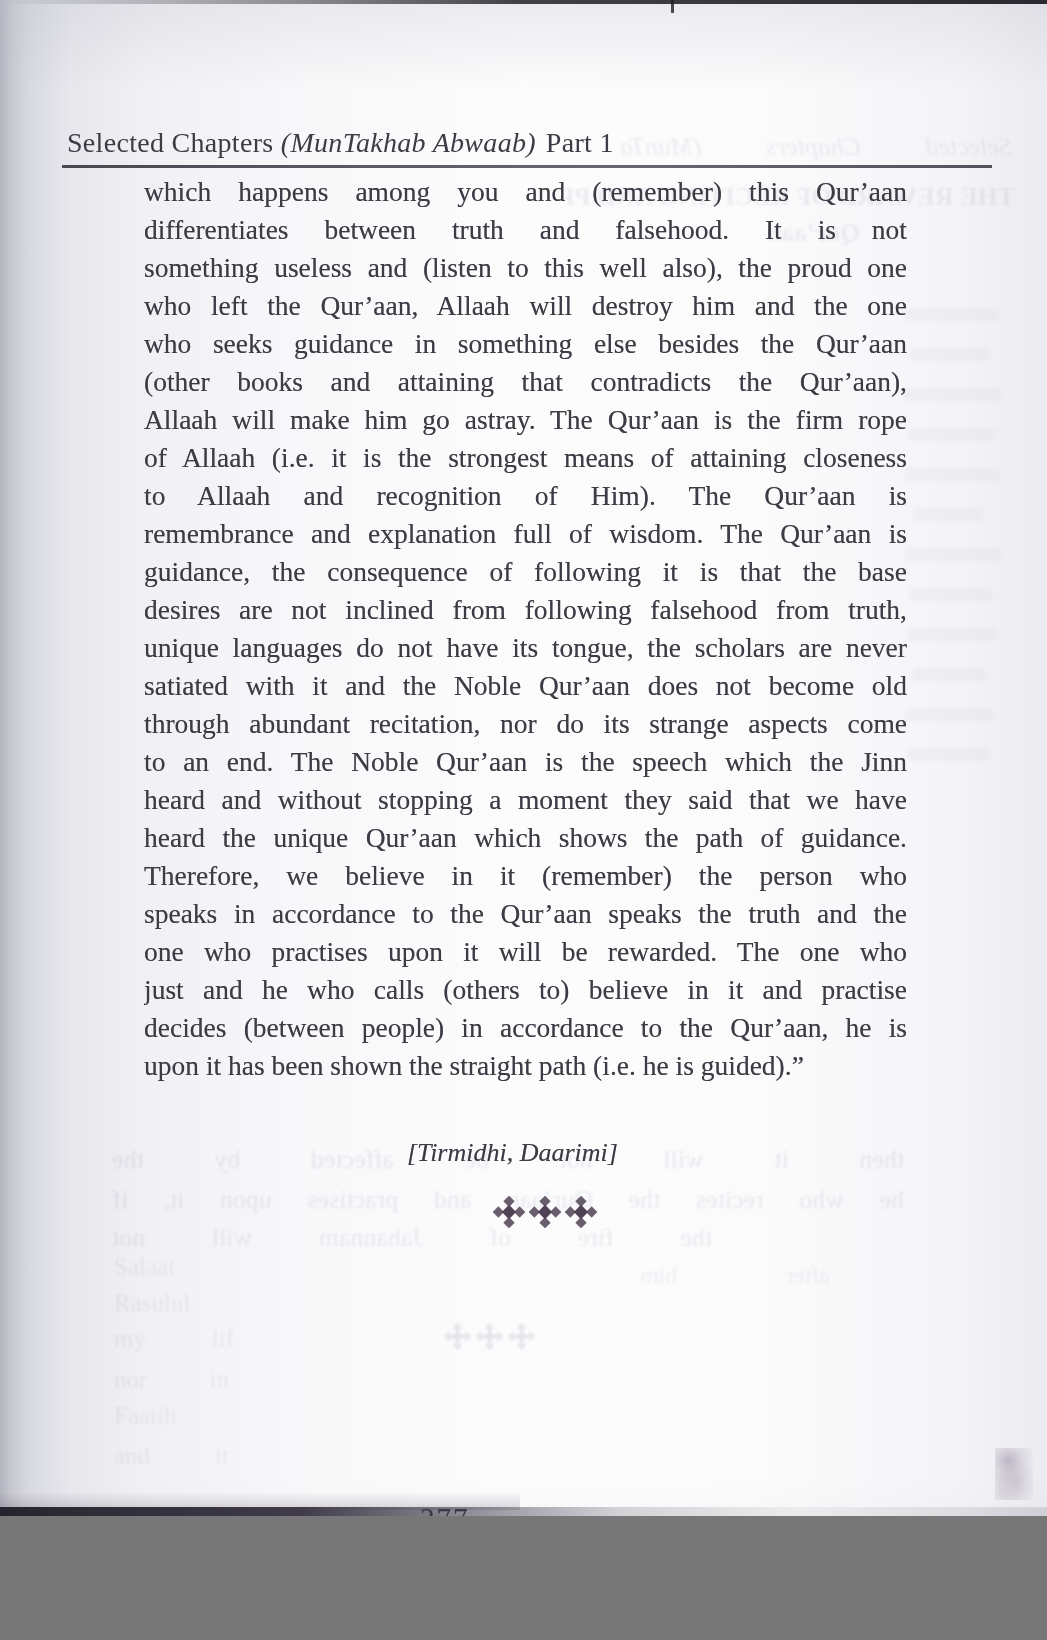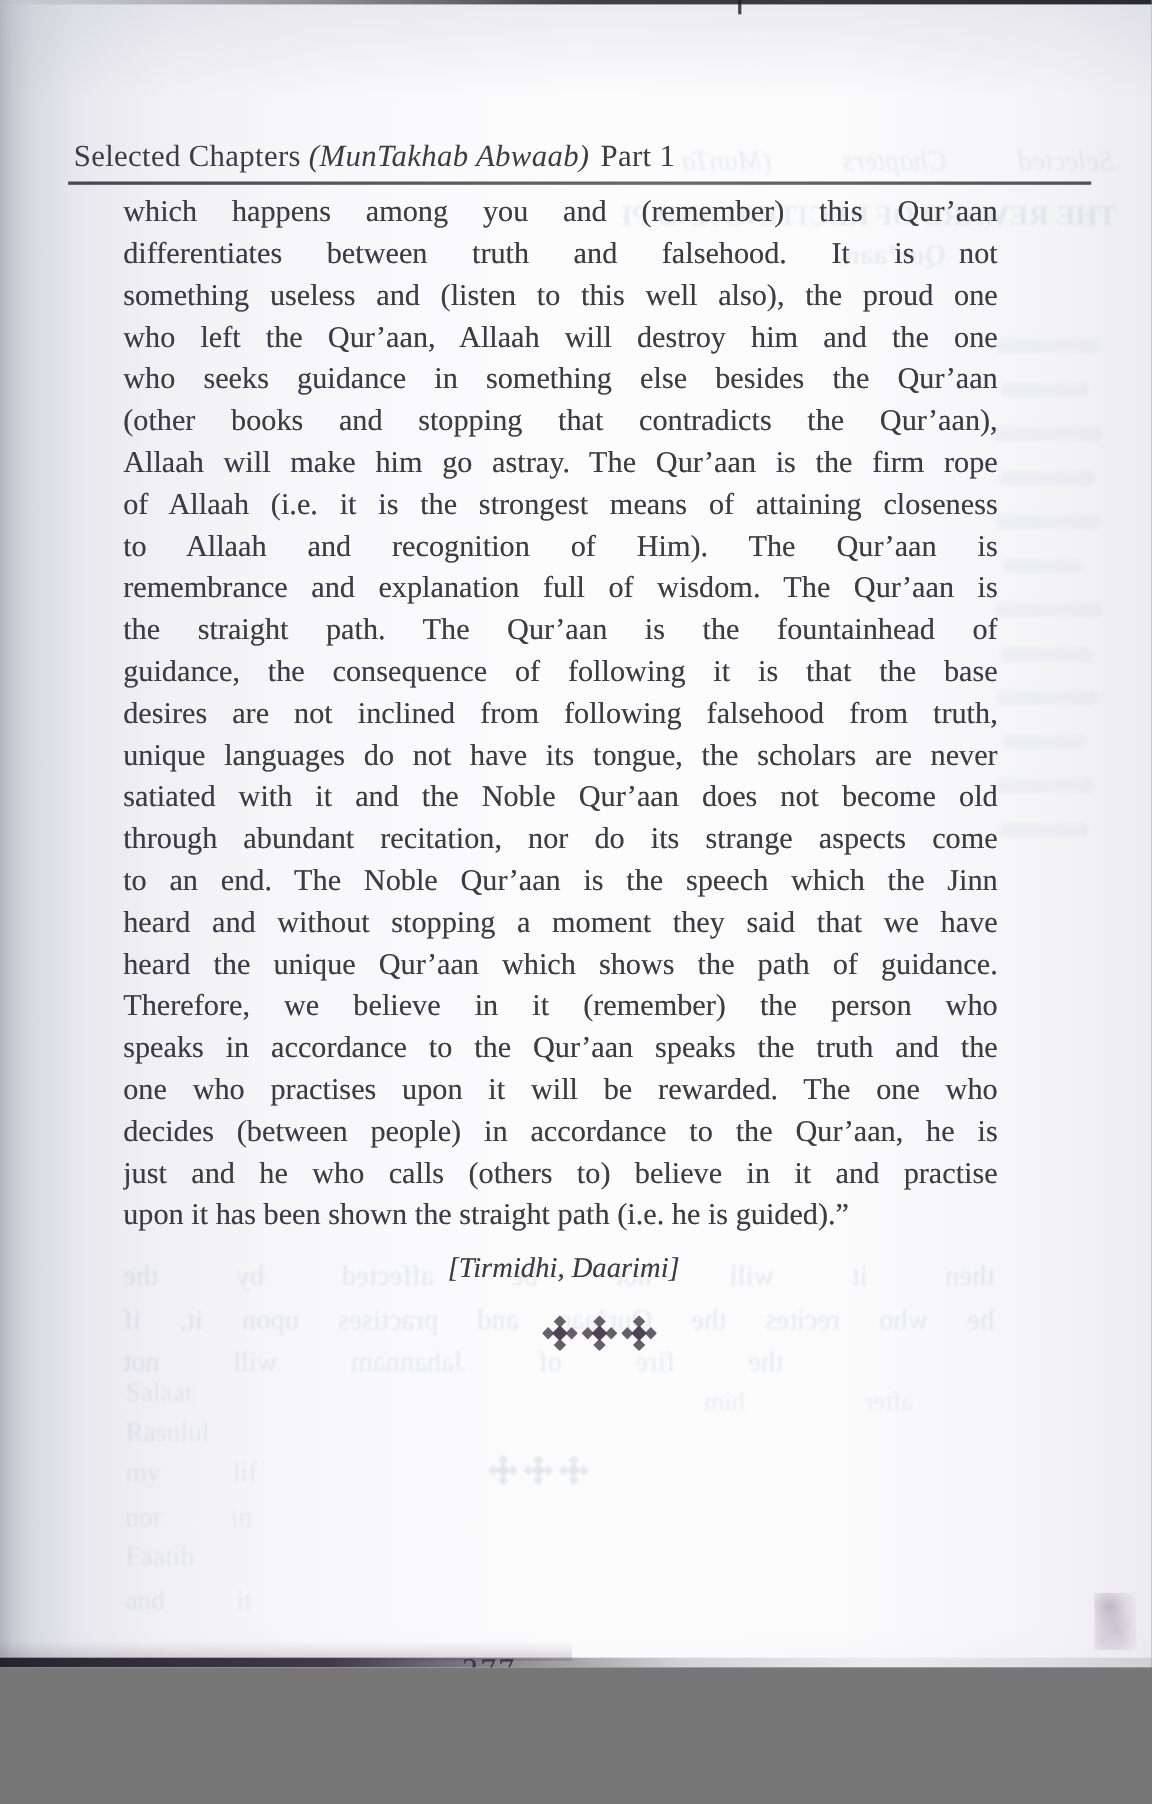--- a/index.html
+++ b/index.html
@@ -54,20 +54,21 @@
   .body{
     position:absolute;left:112px;top:173px;width:795px;
     color:var(--text-color,#3d3c45);
     font-size:27.5px;
   }
   .text-line{
     height:38px;line-height:38px;
     text-align:justify;text-align-last:justify;
     white-space:normal;overflow:hidden;
     text-shadow:0 0 .5px rgba(60,58,70,.55);
+    margin-left:32px;
   }
   .text-line.last{text-align-last:left;}
   .attribution{
     position:absolute;left:407px;top:1138px;width:500px;
     text-align:left;font-style:italic;font-size:26px;
     color:var(--text-color,#3d3c45);
     text-shadow:0 0 .5px rgba(60,58,70,.5);
   }
   .ornament{
     position:absolute;left:445px;top:1194px;width:200px;height:36px;
@@ -141,39 +142,38 @@
 
   <div class="header"><span>Selected Chapters </span><span class="italic">(MunTakhab Abwaab)</span><span class="part">Part 1</span></div>
   <div class="header-rule"></div>
 
   <div class="body" id="body-lines">
       <div class="text-line">which happens among you and (remember) this Qur’aan</div>
       <div class="text-line">differentiates between truth and falsehood. It is not</div>
       <div class="text-line">something useless and (listen to this well also), the proud one</div>
       <div class="text-line">who left the Qur’aan, Allaah will destroy him and the one</div>
       <div class="text-line">who seeks guidance in something else besides the Qur’aan</div>
-      <div class="text-line">(other books and stopping that contradicts the Qur’aan),</div>
+      <div class="text-line">(other books and attaining that contradicts the Qur’aan),</div>
       <div class="text-line">Allaah will make him go astray. The Qur’aan is the firm rope</div>
       <div class="text-line">of Allaah (i.e. it is the strongest means of attaining closeness</div>
       <div class="text-line">to Allaah and recognition of Him). The Qur’aan is</div>
       <div class="text-line">remembrance and explanation full of wisdom. The Qur’aan is</div>
-      <div class="text-line">the straight path. The Qur’aan is the fountainhead of</div>
       <div class="text-line">guidance, the consequence of following it is that the base</div>
       <div class="text-line">desires are not inclined from following falsehood from truth,</div>
       <div class="text-line">unique languages do not have its tongue, the scholars are never</div>
       <div class="text-line">satiated with it and the Noble Qur’aan does not become old</div>
       <div class="text-line">through abundant recitation, nor do its strange aspects come</div>
       <div class="text-line">to an end. The Noble Qur’aan is the speech which the Jinn</div>
       <div class="text-line">heard and without stopping a moment they said that we have</div>
       <div class="text-line">heard the unique Qur’aan which shows the path of guidance.</div>
       <div class="text-line">Therefore, we believe in it (remember) the person who</div>
       <div class="text-line">speaks in accordance to the Qur’aan speaks the truth and the</div>
       <div class="text-line">one who practises upon it will be rewarded. The one who</div>
+      <div class="text-line">just and he who calls (others to) believe in it and practise</div>
       <div class="text-line">decides (between people) in accordance to the Qur’aan, he is</div>
-      <div class="text-line">just and he who calls (others to) believe in it and practise</div>
       <div class="text-line last">upon it has been shown the straight path (i.e. he is guided).”</div>
     </div>
 
   <div class="attribution">[Tirmidhi, Daarimi]</div>
 
   <div class="ornament" id="ornament">
       <svg width="32" height="32" viewBox="0 0 24 24">
         <rect x="9" y="1" width="6" height="6" transform="rotate(45 12 4)" fill="#4e4254" fill-opacity="0.85"></rect>
         <rect x="9" y="17" width="6" height="6" transform="rotate(45 12 20)" fill="#4e4254" fill-opacity="0.85"></rect>
         <rect x="1" y="9" width="6" height="6" transform="rotate(45 4 12)" fill="#4e4254" fill-opacity="0.85"></rect>

